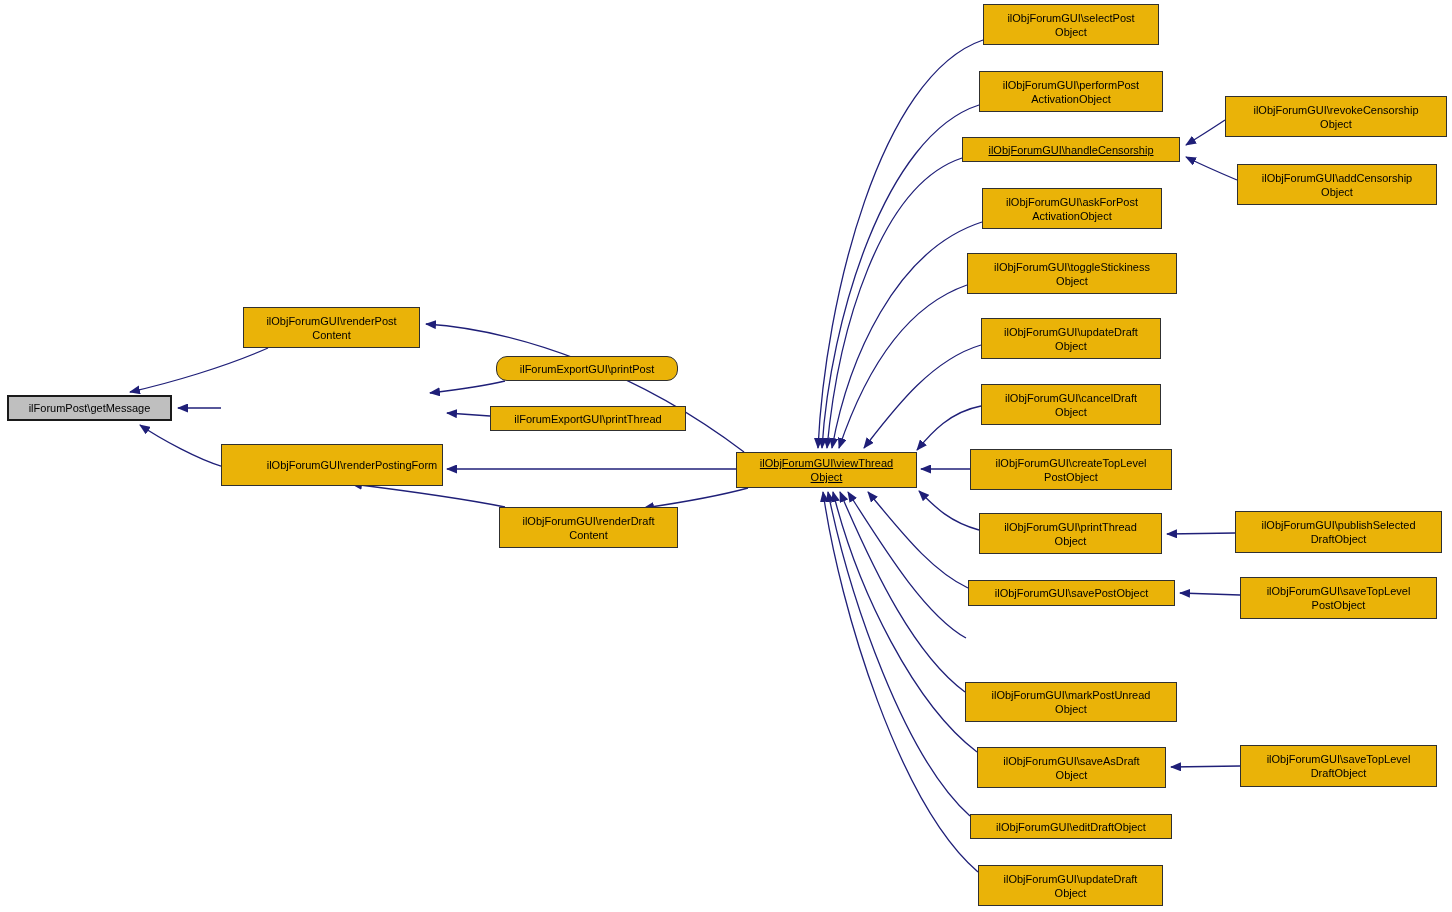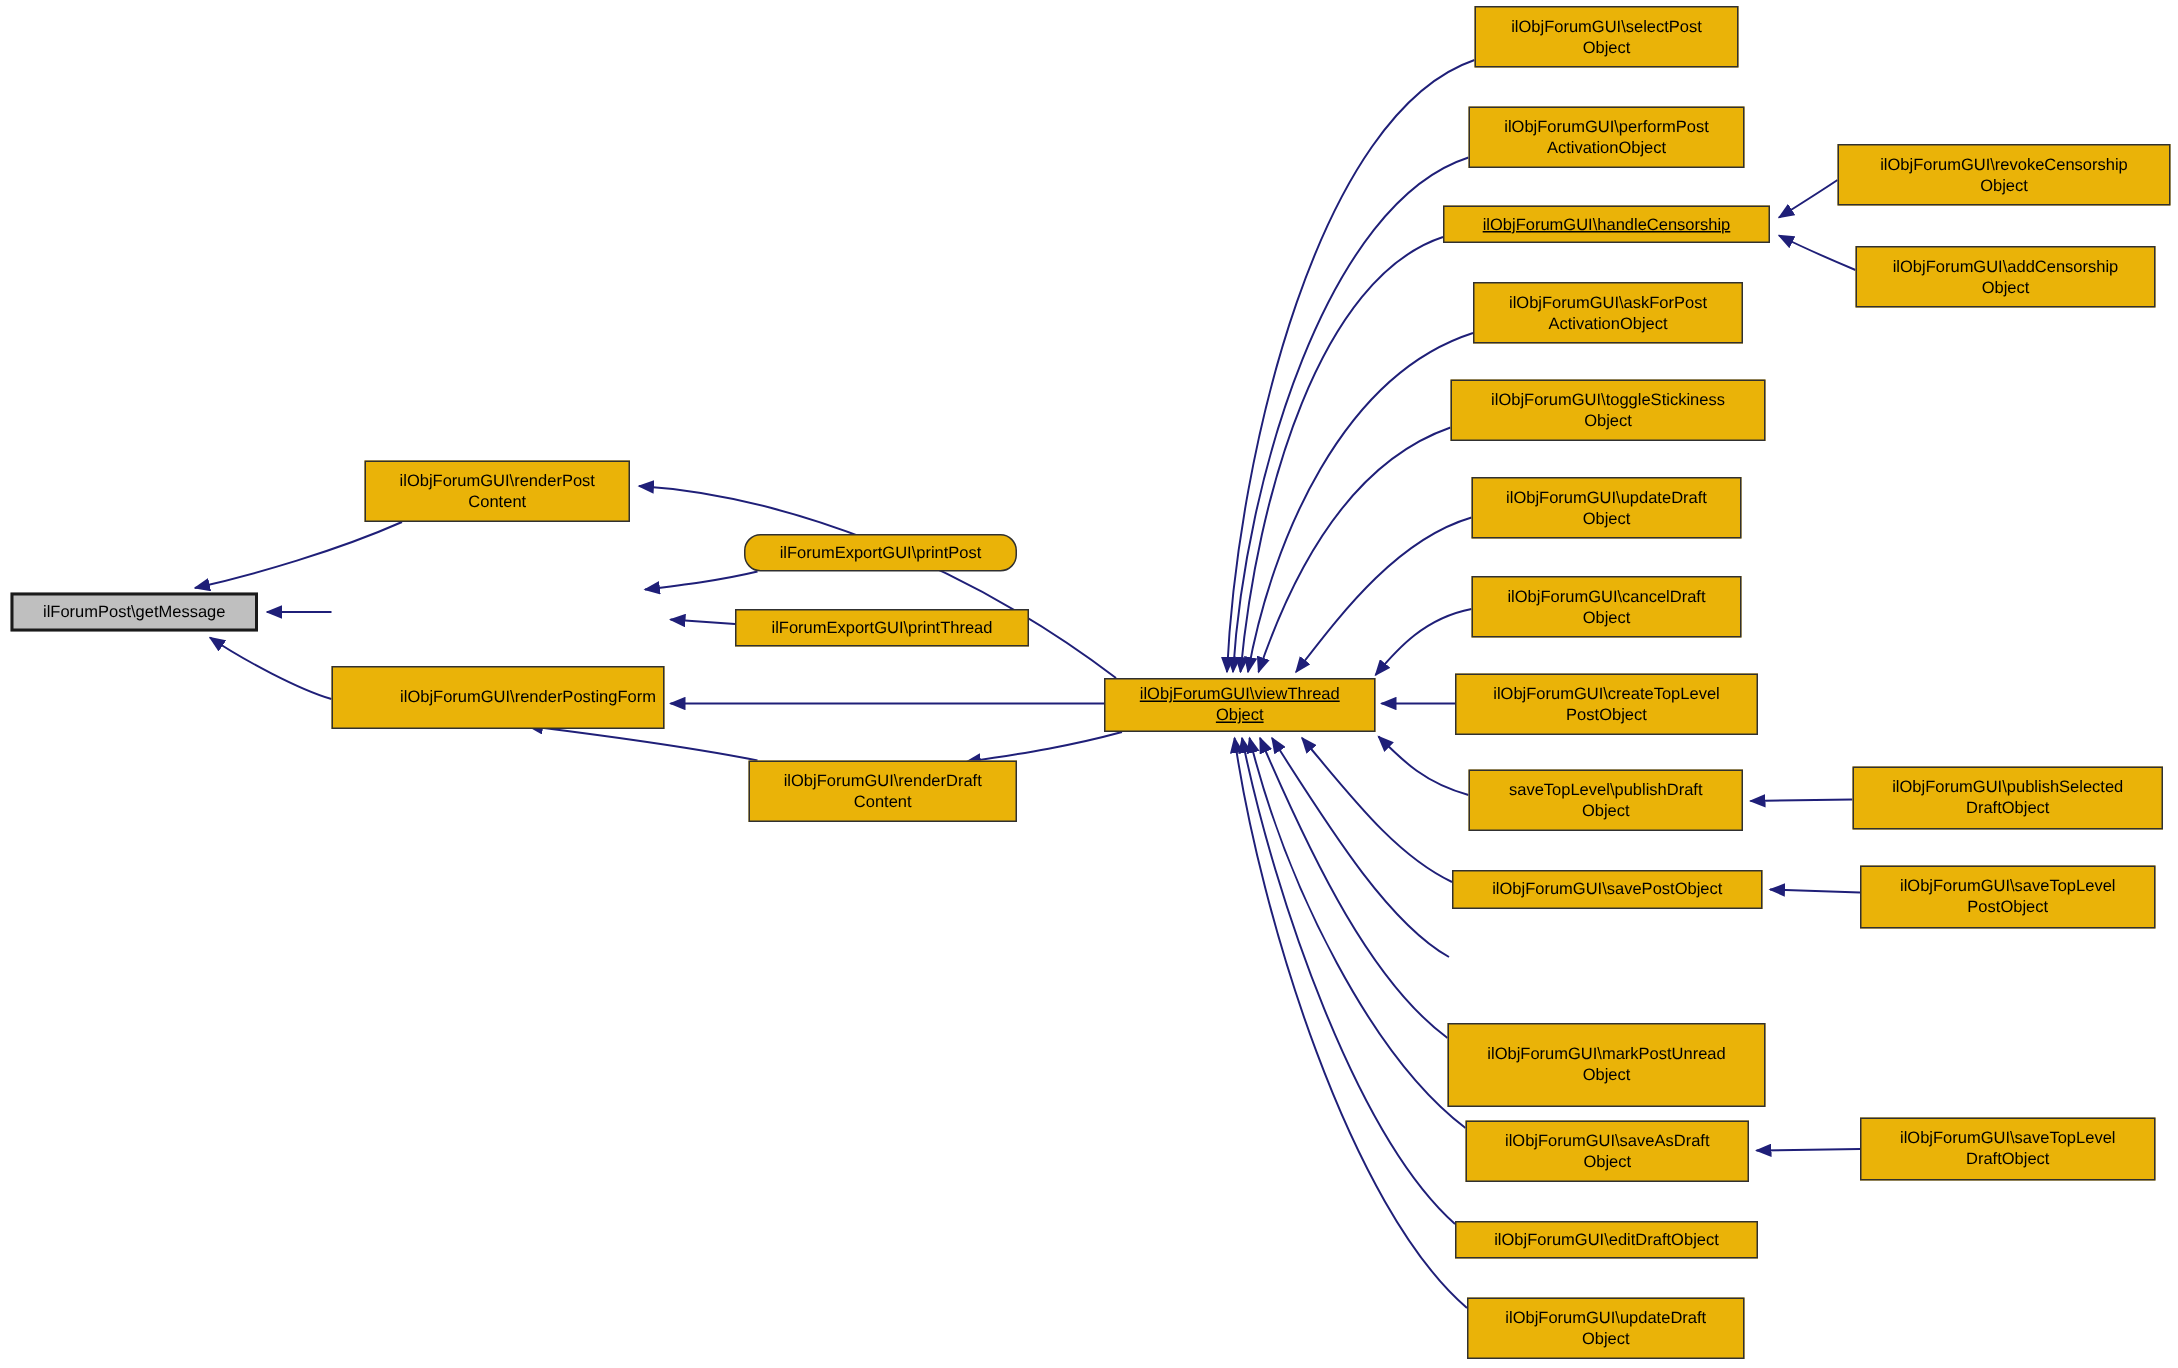--- a/index.html
+++ b/index.html
@@ -40,21 +40,21 @@
   .p-r2{left:979px;top:71px;width:184px;height:41px;}
   .p-r3{left:962px;top:137px;width:218px;height:25px;text-decoration:underline;}
   .p-r4{left:982px;top:188px;width:180px;height:41px;}
   .p-r5{left:967px;top:253px;width:210px;height:41px;}
   .p-r6{left:981px;top:318px;width:180px;height:41px;}
   .p-r7{left:981px;top:384px;width:180px;height:41px;}
   .p-r8{left:970px;top:449px;width:202px;height:41px;}
   .p-r9{left:979px;top:513px;width:183px;height:41px;}
   .p-r10{left:968px;top:580px;width:207px;height:26px;}
   .p-r11{left:966px;top:631px;width:211px;height:26px;}
-  .p-r12{left:965px;top:682px;width:212px;height:56px;}
+  .p-r12{left:965px;top:682px;width:212px;height:40px;}
   .p-r13{left:977px;top:747px;width:189px;height:41px;}
   .p-r14{left:970px;top:814px;width:202px;height:25px;}
   .p-r15{left:978px;top:865px;width:185px;height:41px;}
   .p-f1{left:1225px;top:96px;width:222px;height:41px;}
   .p-f2{left:1237px;top:164px;width:200px;height:41px;}
   .p-f3{left:1235px;top:511px;width:207px;height:42px;}
   .p-f4{left:1240px;top:577px;width:197px;height:42px;}
   .p-f5{left:1240px;top:745px;width:197px;height:42px;}
 </style>
 </head>
@@ -118,21 +118,21 @@
   <div class="node p-r4">ilObjForumGUI\askForPost
 ActivationObject</div>
   <div class="node p-r5">ilObjForumGUI\toggleStickiness
 Object</div>
   <div class="node p-r6">ilObjForumGUI\updateDraft
 Object</div>
   <div class="node p-r7">ilObjForumGUI\cancelDraft
 Object</div>
   <div class="node p-r8">ilObjForumGUI\createTopLevel
 PostObject</div>
-  <div class="node p-r9">saveTopLevel\publishDraft
+  <div class="node p-r9">ilObjForumGUI\printThread
 Object</div>
   <div class="node p-r10">ilObjForumGUI\savePostObject</div>
   <div class="node p-r12">ilObjForumGUI\markPostUnread
 Object</div>
   <div class="node p-r13">ilObjForumGUI\saveAsDraft
 Object</div>
   <div class="node p-r14">ilObjForumGUI\editDraftObject</div>
   <div class="node p-r15">ilObjForumGUI\updateDraft
 Object</div>
 

